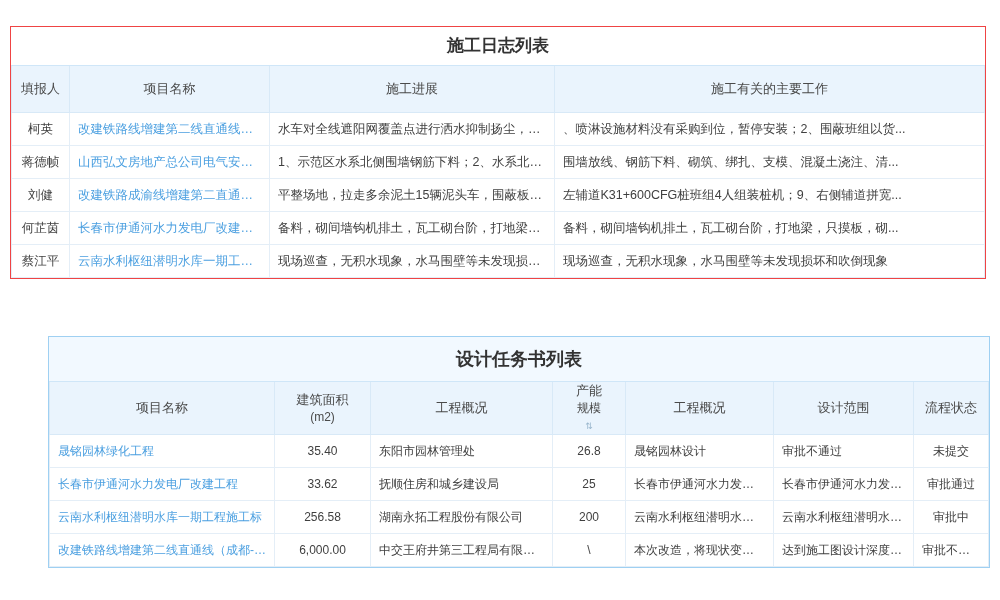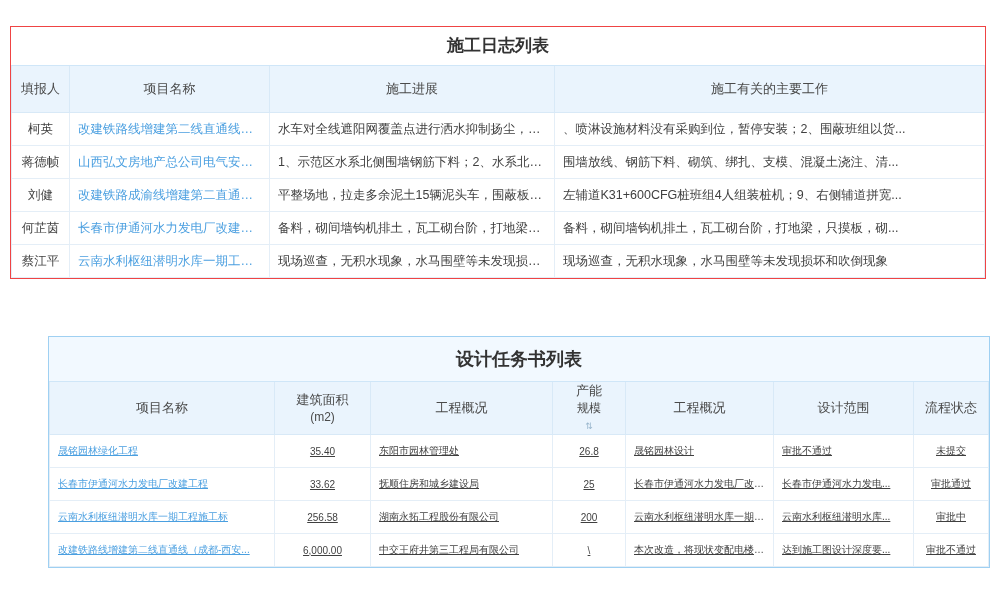--- a/index.html
+++ b/index.html
@@ -96,22 +96,21 @@
     background: #f2f9ff;
     border-bottom: 1px solid #cfe6f8;
   }
   .panel-two .tbl th {
     height: 52px;
     background: #eaf4fd;
     line-height: 1.35;
   }
   .panel-two .tbl td {
     height: 32px;
-    font-size: 10px;
-    text-decoration: underline;
+    font-size: 12px;
   }
   .sub-unit {
     display: block;
     font-size: 12px;
   }
   .sort-icon {
     display: inline-block;
     font-size: 9px;
     color: #9ab7cd;
     line-height: 1;

